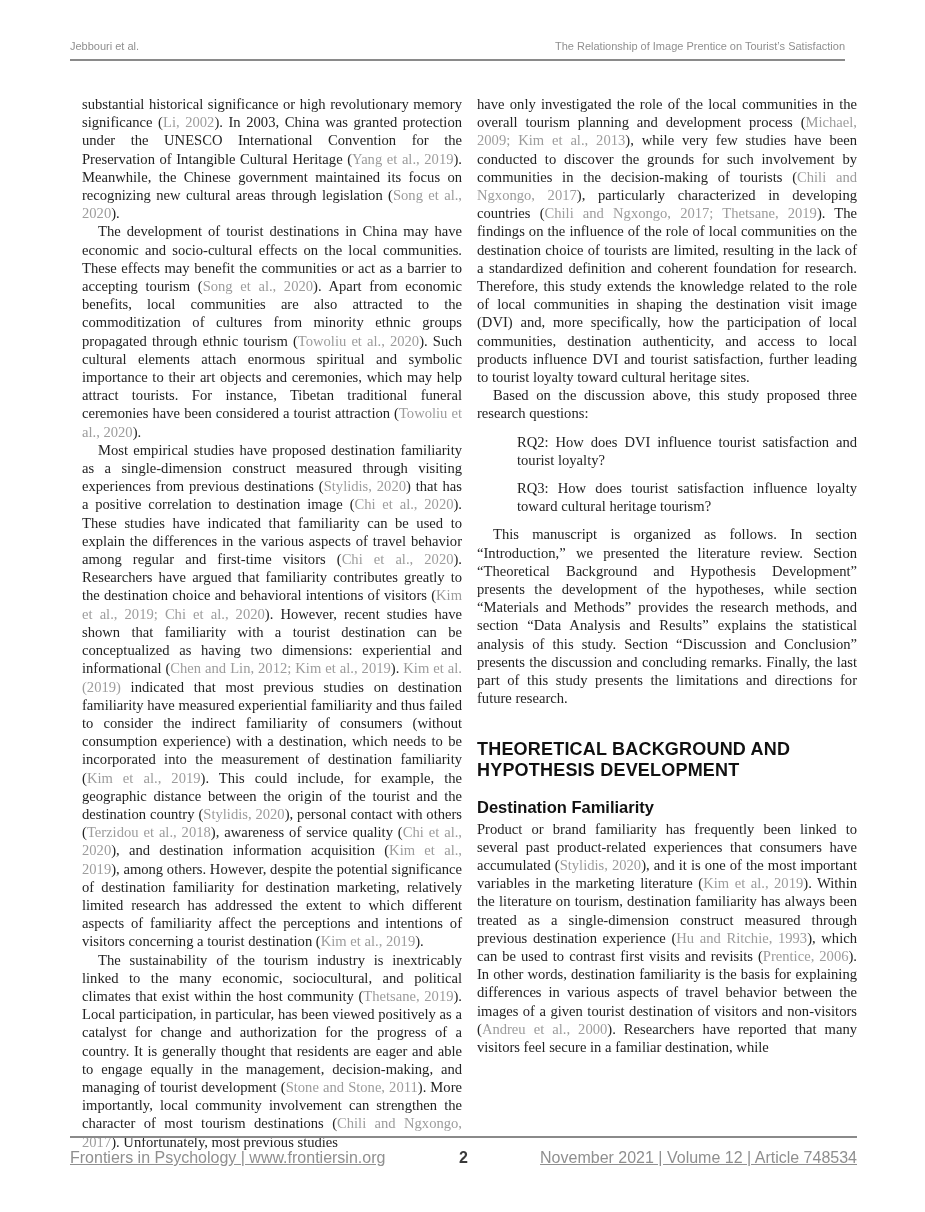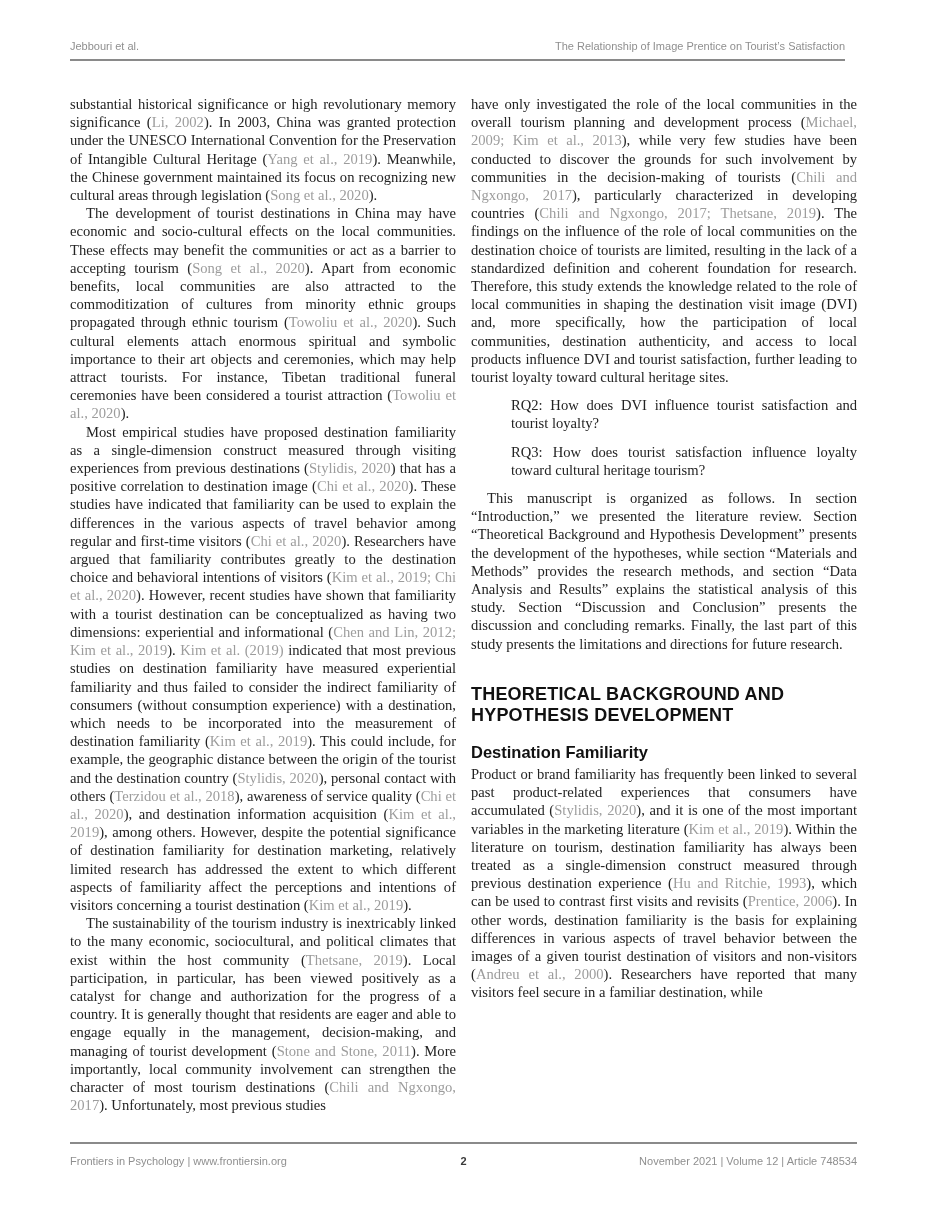--- a/index.html
+++ b/index.html
@@ -28,21 +28,21 @@
     color: #8f8f8f;
   }
   .header-rule {
     margin-top: 7px;
     height: 2px;
     background: #8a8a8a;
   }
   
   .columns {
     position: absolute;
-    top: 95px; left: 70px; right: 68px;
+    top: 95px; left: 82px; right: 68px;
     display: flex;
     gap: 15px;
   }
   .col {
     flex: 1 1 0;
     font-size: 14.6px;
     line-height: 18.2px;
     text-align: justify;
     color: #232323;
   }
@@ -79,22 +79,23 @@
   .footer-rule {
     height: 2px;
     background: #8a8a8a;
     margin-bottom: 11px;
   }
   .footer-row {
     position: relative;
     display: flex;
     justify-content: space-between;
     font-family: "Liberation Sans", sans-serif;
-    font-size: 11px;
+    font-size: 16px;
     color: #8f8f8f;
+    text-decoration: underline;
   }
   .footer-page {
     position: absolute;
     left: 50%;
     transform: translateX(-50%);
     color: #3a3a3a;
     font-weight: bold;
   }
 </style>
 </head>
@@ -112,20 +113,21 @@
 
   <div class="columns">
     <section class="col">
         <p class="para">substantial historical significance or high revolutionary memory significance (<span class="cite">Li, 2002</span>). In 2003, China was granted protection under the UNESCO International Convention for the Preservation of Intangible Cultural Heritage (<span class="cite">Yang et al., 2019</span>). Meanwhile, the Chinese government maintained its focus on recognizing new cultural areas through legislation (<span class="cite">Song et al., 2020</span>).</p>
         <p class="para indent">The development of tourist destinations in China may have economic and socio-cultural effects on the local communities. These effects may benefit the communities or act as a barrier to accepting tourism (<span class="cite">Song et al., 2020</span>). Apart from economic benefits, local communities are also attracted to the commoditization of cultures from minority ethnic groups propagated through ethnic tourism (<span class="cite">Towoliu et al., 2020</span>). Such cultural elements attach enormous spiritual and symbolic importance to their art objects and ceremonies, which may help attract tourists. For instance, Tibetan traditional funeral ceremonies have been considered a tourist attraction (<span class="cite">Towoliu et al., 2020</span>).</p>
         <p class="para indent">Most empirical studies have proposed destination familiarity as a single-dimension construct measured through visiting experiences from previous destinations (<span class="cite">Stylidis, 2020</span>) that has a positive correlation to destination image (<span class="cite">Chi et al., 2020</span>). These studies have indicated that familiarity can be used to explain the differences in the various aspects of travel behavior among regular and first-time visitors (<span class="cite">Chi et al., 2020</span>). Researchers have argued that familiarity contributes greatly to the destination choice and behavioral intentions of visitors (<span class="cite">Kim et al., 2019; Chi et al., 2020</span>). However, recent studies have shown that familiarity with a tourist destination can be conceptualized as having two dimensions: experiential and informational (<span class="cite">Chen and Lin, 2012; Kim et al., 2019</span>). <span class="cite">Kim et al. (2019)</span> indicated that most previous studies on destination familiarity have measured experiential familiarity and thus failed to consider the indirect familiarity of consumers (without consumption experience) with a destination, which needs to be incorporated into the measurement of destination familiarity (<span class="cite">Kim et al., 2019</span>). This could include, for example, the geographic distance between the origin of the tourist and the destination country (<span class="cite">Stylidis, 2020</span>), personal contact with others (<span class="cite">Terzidou et al., 2018</span>), awareness of service quality (<span class="cite">Chi et al., 2020</span>), and destination information acquisition (<span class="cite">Kim et al., 2019</span>), among others. However, despite the potential significance of destination familiarity for destination marketing, relatively limited research has addressed the extent to which different aspects of familiarity affect the perceptions and intentions of visitors concerning a tourist destination (<span class="cite">Kim et al., 2019</span>).</p>
         <p class="para indent">The sustainability of the tourism industry is inextricably linked to the many economic, sociocultural, and political climates that exist within the host community (<span class="cite">Thetsane, 2019</span>). Local participation, in particular, has been viewed positively as a catalyst for change and authorization for the progress of a country. It is generally thought that residents are eager and able to engage equally in the management, decision-making, and managing of tourist development (<span class="cite">Stone and Stone, 2011</span>). More importantly, local community involvement can strengthen the character of most tourism destinations (<span class="cite">Chili and Ngxongo, 2017</span>). Unfortunately, most previous studies</p>
       </section>
     <section class="col">
         <p class="para">have only investigated the role of the local communities in the overall tourism planning and development process (<span class="cite">Michael, 2009; Kim et al., 2013</span>), while very few studies have been conducted to discover the grounds for such involvement by communities in the decision-making of tourists (<span class="cite">Chili and Ngxongo, 2017</span>), particularly characterized in developing countries (<span class="cite">Chili and Ngxongo, 2017; Thetsane, 2019</span>). The findings on the influence of the role of local communities on the destination choice of tourists are limited, resulting in the lack of a standardized definition and coherent foundation for research. Therefore, this study extends the knowledge related to the role of local communities in shaping the destination visit image (DVI) and, more specifically, how the participation of local communities, destination authenticity, and access to local products influence DVI and tourist satisfaction, further leading to tourist loyalty toward cultural heritage sites.</p>
+        <p class="para indent">Based on the discussion above, this study proposed three research questions:</p>
         <p class="rq">RQ2: How does DVI influence tourist satisfaction and tourist loyalty?</p>
         <p class="rq">RQ3: How does tourist satisfaction influence loyalty toward cultural heritage tourism?</p>
         <p class="para indent">This manuscript is organized as follows. In section “Introduction,” we presented the literature review. Section “Theoretical Background and Hypothesis Development” presents the development of the hypotheses, while section “Materials and Methods” provides the research methods, and section “Data Analysis and Results” explains the statistical analysis of this study. Section “Discussion and Conclusion” presents the discussion and concluding remarks. Finally, the last part of this study presents the limitations and directions for future research.</p>
         <h2 class="section-heading">THEORETICAL BACKGROUND AND HYPOTHESIS DEVELOPMENT</h2>
         <h3 class="sub-heading">Destination Familiarity</h3>
         <p class="para">Product or brand familiarity has frequently been linked to several past product-related experiences that consumers have accumulated (<span class="cite">Stylidis, 2020</span>), and it is one of the most important variables in the marketing literature (<span class="cite">Kim et al., 2019</span>). Within the literature on tourism, destination familiarity has always been treated as a single-dimension construct measured through previous destination experience (<span class="cite">Hu and Ritchie, 1993</span>), which can be used to contrast first visits and revisits (<span class="cite">Prentice, 2006</span>). In other words, destination familiarity is the basis for explaining differences in various aspects of travel behavior between the images of a given tourist destination of visitors and non-visitors (<span class="cite">Andreu et al., 2000</span>). Researchers have reported that many visitors feel secure in a familiar destination, while</p>
       </section>
   </div>
 
   <div class="footer">

